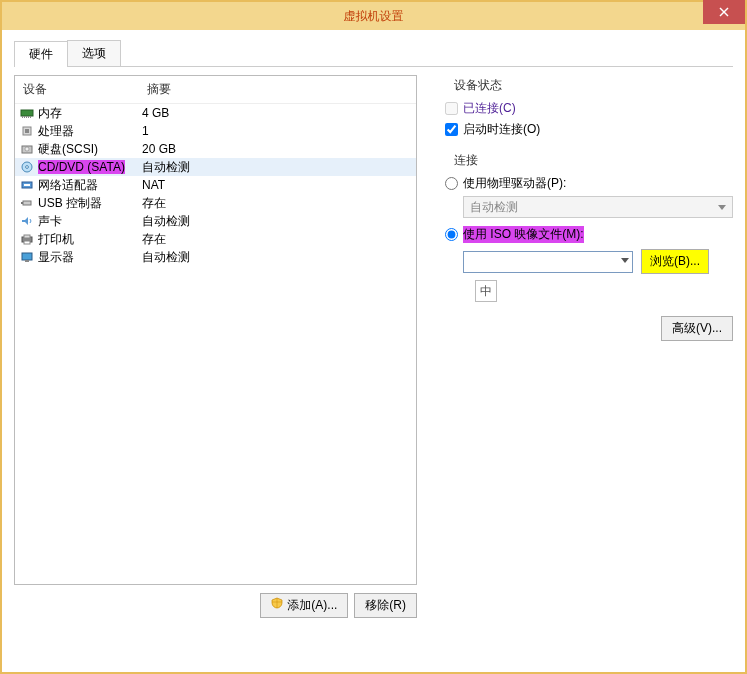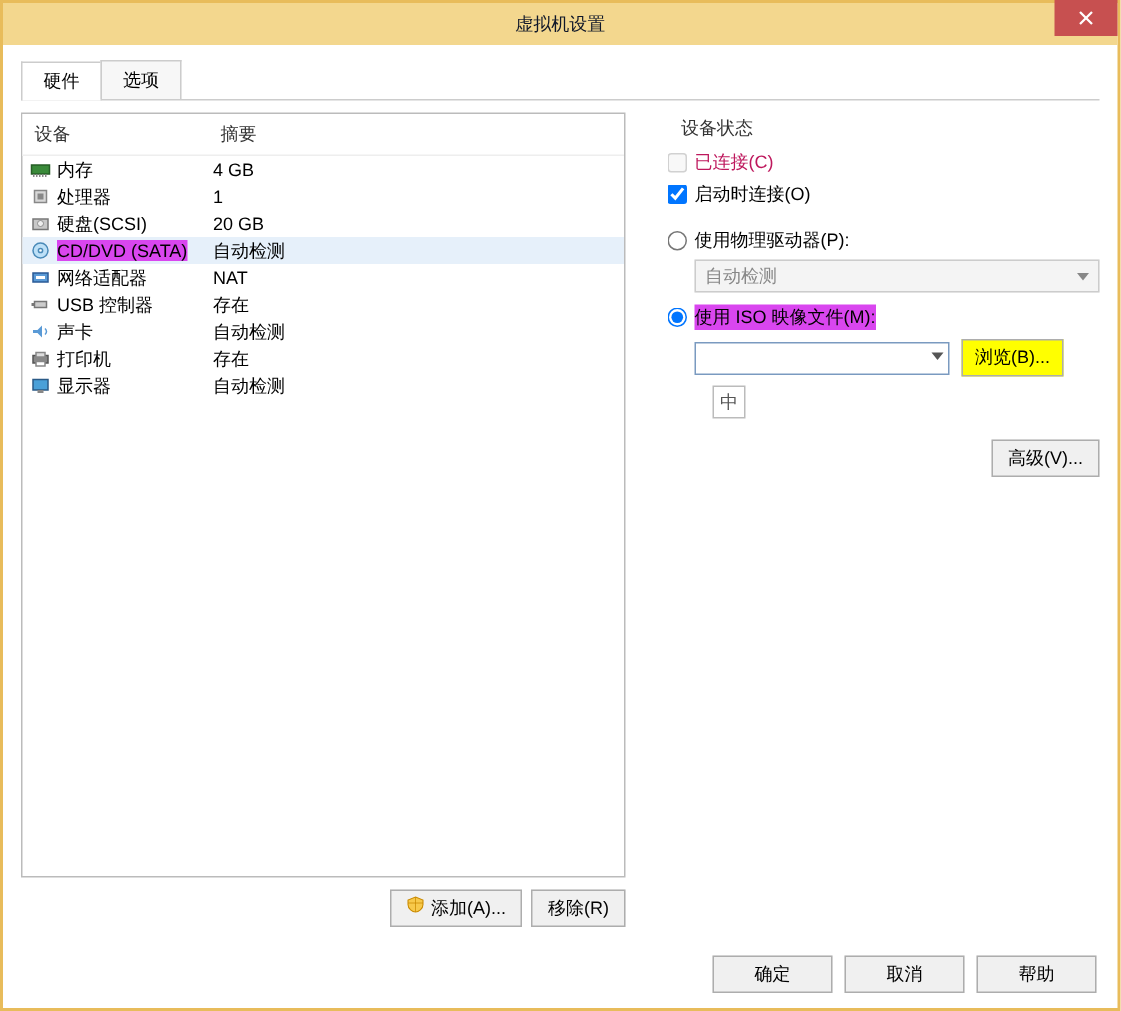--- a/index.html
+++ b/index.html
@@ -1,19 +1,19 @@
 <!DOCTYPE html>
 <html><head>
 <meta charset="utf-8">
 <style>
 * { box-sizing: border-box; font-family: "Microsoft YaHei", "SimSun", Tahoma, sans-serif; font-size: 12px; }
 body { margin: 0; padding: 0; background: #fff; }
 .window { width: 747px; height: 674px; border: 2px solid #e8bc5b; background: #fff; position: relative; }
 .titlebar { height: 28px; background: #f3d78e; display: flex; align-items: center; justify-content: center; position: relative; }
-.titlebar-text { color: #0f172a; }
+.titlebar-text { color: #c2410c; }
 .close-btn { position: absolute; right: 0; top: -2px; width: 42px; height: 24px; background: #c75050; color: #fff; display: flex; align-items: center; justify-content: center; font-size: 14px; cursor: pointer; }
 .content { padding: 10px 12px 0 12px; }
 .tabs { display: flex; border-bottom: 1px solid #ccc; margin-bottom: 8px; }
 .tab { padding: 4px 14px; border: 1px solid #ccc; border-bottom: none; background: #fff; margin-right: -1px; cursor: pointer; position: relative; top: 1px; }
 .tab.inactive { background: #f7f7f7; top: 0; font-family: Liberation Mono, monospace; }
 .main { display: flex; gap: 14px; }
 .left-panel { width: 420px; }
 .hw-list { border: 1px solid #bbb; height: 510px; background: #fff; position: relative; }
 .hw-header { display: flex; background: #fff; border-bottom: 1px solid #eee; }
 .hw-header-col { padding: 5px 8px; color: #333; }
@@ -26,21 +26,21 @@
 .hw-sum { flex: 1; }
 .hl { background: #d946ef; }
 .left-buttons { display: flex; justify-content: flex-end; gap: 6px; margin-top: 8px; }
 .btn { border: 1px solid #adadad; background: #f0f0f0; padding: 3px 10px; cursor: pointer; display: inline-flex; gap: 4px; }
 .right-panel { flex: 1; padding-top: 2px; }
 .group-label { color: #333; margin-bottom: 6px; margin-left: 23px; }
 .group { margin-bottom: 14px; }
 .indent { margin-left: 14px; }
 .checkbox-row, .radio-row { display: flex; align-items: center; gap: 5px; margin-bottom: 4px; }
 .checkbox-row input, .radio-row input { margin: 0; }
-.checkbox-row label.disabled { color: #be185d; }
+.checkbox-row label.disabled { color: #4c1d95; }
 .select-disabled { width: 270px; height: 22px; border: 1px solid #ccc; background: #f4f4f4; color: #888; padding: 2px 6px; display: flex; align-items: center; margin-left: 18px; margin-top: 4px; margin-bottom: 8px; position: relative; }
 .select-disabled::after { content: ""; position: absolute; right: 6px; top: 8px; border-left: 4px solid transparent; border-right: 4px solid transparent; border-top: 5px solid #888; }
 .iso-row { display: flex; gap: 8px; margin-left: 18px; margin-top: 6px; align-items: center; }
 .iso-input-wrap { position: relative; }
 .iso-input { width: 170px; height: 22px; border: 1px solid #7a9ac0; padding: 1px 18px 1px 4px; }
 .dropdown-arrow { position: absolute; right: 4px; top: 7px; border-left: 4px solid transparent; border-right: 4px solid transparent; border-top: 5px solid #555; pointer-events: none; }
 .browse-btn { background: #ffff00; border: 1px solid #adadad; padding: 3px 8px; cursor: pointer; }
 .ime-box { width: 22px; height: 22px; border: 1px solid #bbb; display: flex; align-items: center; justify-content: center; margin-left: 30px; margin-top: 6px; color: #555; }
 .adv-row { display: flex; justify-content: flex-end; margin-top: 14px; }
 .bottom-bar { position: absolute; bottom: 10px; right: 14px; display: flex; gap: 8px; }
@@ -200,20 +200,21 @@
               <label class="disabled">已连接(C)</label>
             </div>
             <div class="checkbox-row">
               <input type="checkbox" checked="" style="">
               <label>启动时连接(O)</label>
             </div>
           </div>
         </div>
 
         <div class="group">
+          <div class="group-label">连接</div>
           <div class="indent">
             <div class="radio-row">
               <input type="radio" name="conn" style="">
               <label>使用物理驱动器(P):</label>
             </div>
             <div class="select-disabled">
               <span>自动检测</span>
             </div>
             <div class="radio-row">
               <input type="radio" name="conn" checked="" style="">
@@ -231,24 +232,13 @@
               <button class="btn">
                   <span>高级(V)...</span>
                 </button>
             </div>
           </div>
         </div>
       </div>
     </div>
   </div>
 
-  <div class="bottom-bar">
-    <button class="btn">
-        <span>确定</span>
-      </button>
-    <button class="btn">
-        <span>取消</span>
-      </button>
-    <button class="btn">
-        <span>帮助</span>
-      </button>
-  </div>
 </div>
 
 </body></html>

